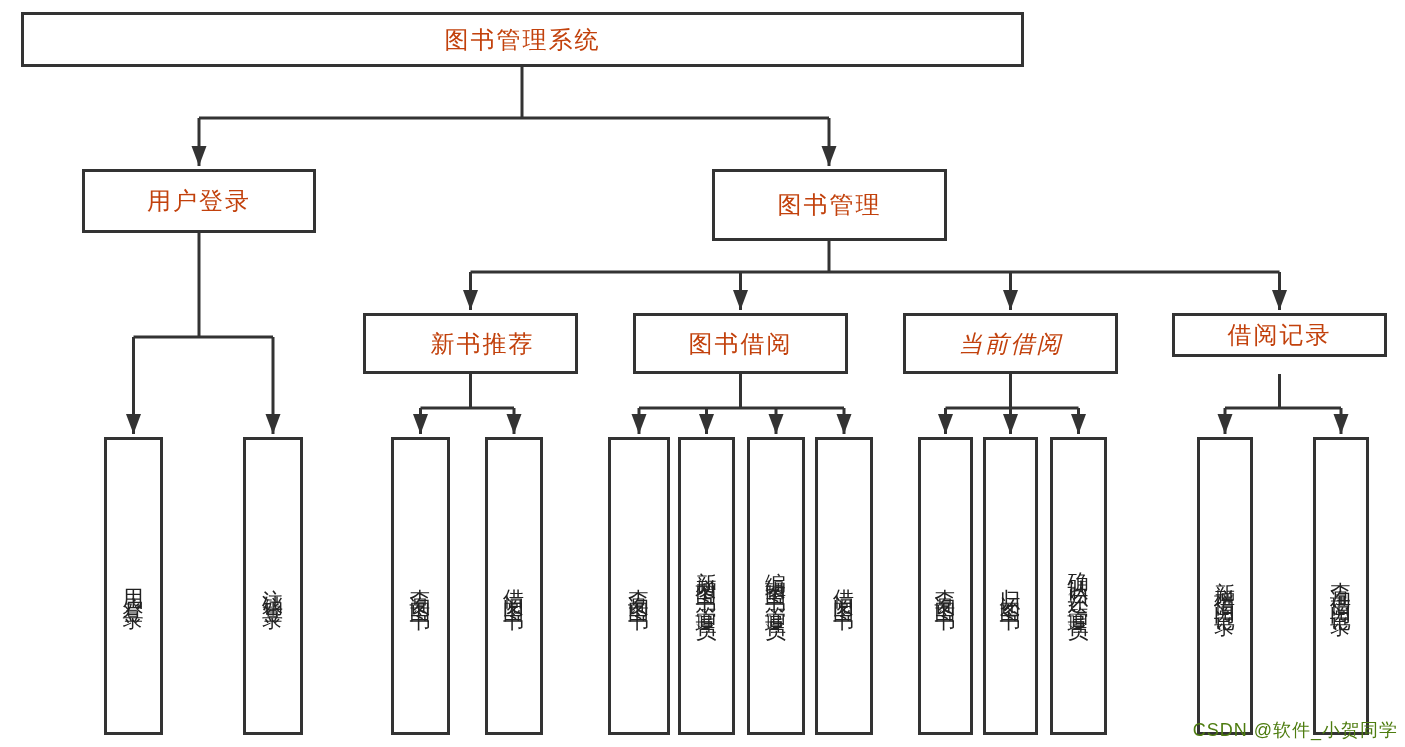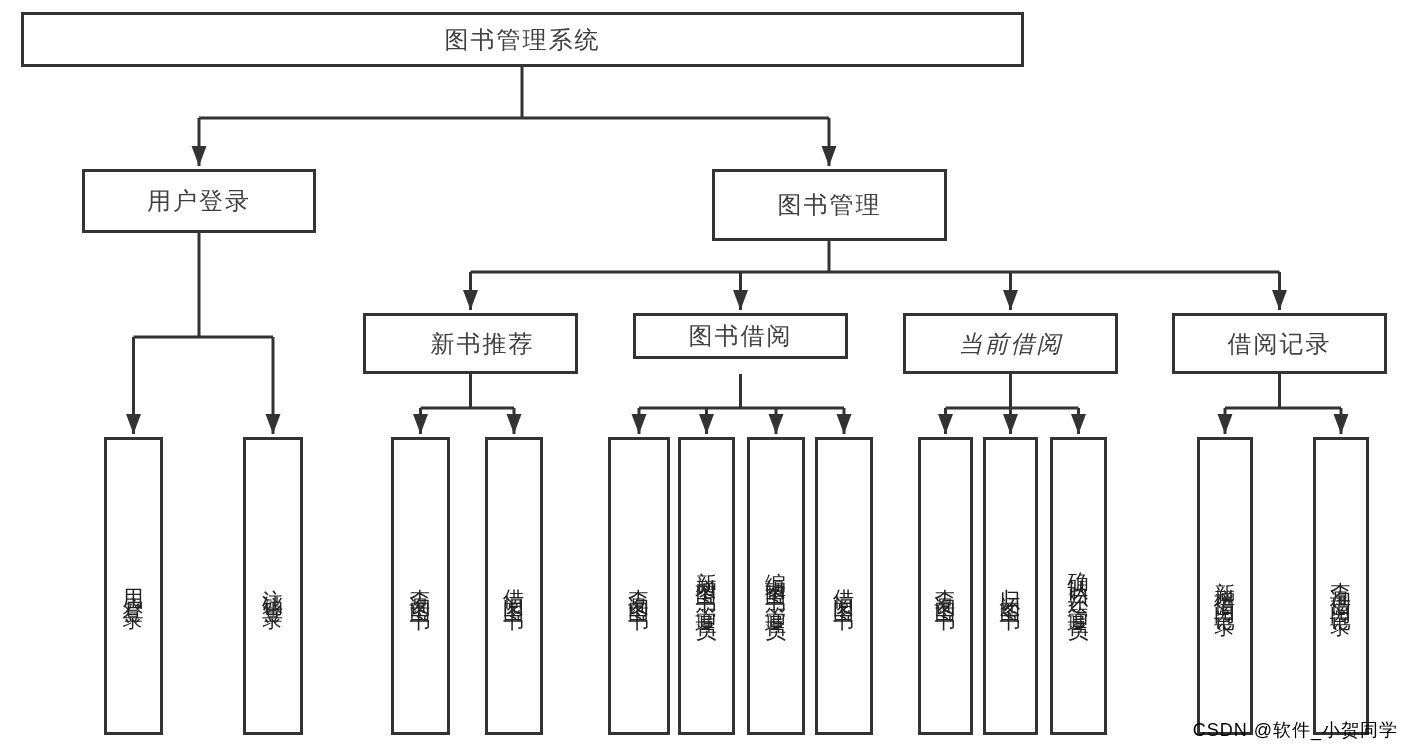--- a/index.html
+++ b/index.html
@@ -27,21 +27,21 @@
     position: absolute;
     box-sizing: border-box;
     border: 3px solid #333333;
     background: #ffffff;
     display: flex;
     align-items: center;
     justify-content: center;
   }
   .hnode span {
     font-size: 24px;
-    color: #404040;
+    color: #c2410c;
     letter-spacing: 2px;
     white-space: nowrap;
   }
   .leaf {
     position: absolute;
     top: 437px;
     height: 298px;
     box-sizing: border-box;
     border: 3px solid #333333;
     background: #ffffff;
@@ -56,21 +56,21 @@
     letter-spacing: 7px;
     line-height: 1;
     color: #222222;
     white-space: nowrap;
   }
   #watermark {
     position: absolute;
     right: 7px;
     bottom: 5px;
     font-size: 18px;
-    color: #000000;
+    color: #4d7c0f;
     letter-spacing: 1px;
     white-space: nowrap;
   }
 </style>
 </head>
 <body>
 
 <div id="canvas">
 
   <svg id="wires" width="1405" height="747" viewBox="0 0 1405 747">
@@ -130,27 +130,27 @@
   <div class="hnode" style="left:82px; top:169px; width:234px; height:64px;">
     <span>用户登录</span>
   </div>
   <div class="hnode" style="left:712px; top:169px; width:235px; height:72px;">
     <span>图书管理</span>
   </div>
 
   <div class="hnode" style="left:363px; top:313px; width:215px; height:61px;padding-left:24px;">
     <span>新书推荐</span>
   </div>
-  <div class="hnode" style="left:633px; top:313px; width:215px; height:46px;">
+  <div class="hnode" style="left:633px; top:313px; width:215px; height:61px;">
     <span>图书借阅</span>
   </div>
   <div class="hnode" style="left:903px; top:313px; width:215px; height:61px;font-style:italic;">
     <span>当前借阅</span>
   </div>
-  <div class="hnode" style="left:1172px; top:313px; width:215px; height:61px;">
+  <div class="hnode" style="left:1172px; top:313px; width:215px; height:44px;">
     <span>借阅记录</span>
   </div>
 
   <div class="leaf" style="left:104px; width:59px;">
     <span>用户登录</span>
   </div>
   <div class="leaf" style="left:243px; width:60px;">
     <span>注销登录</span>
   </div>
 

